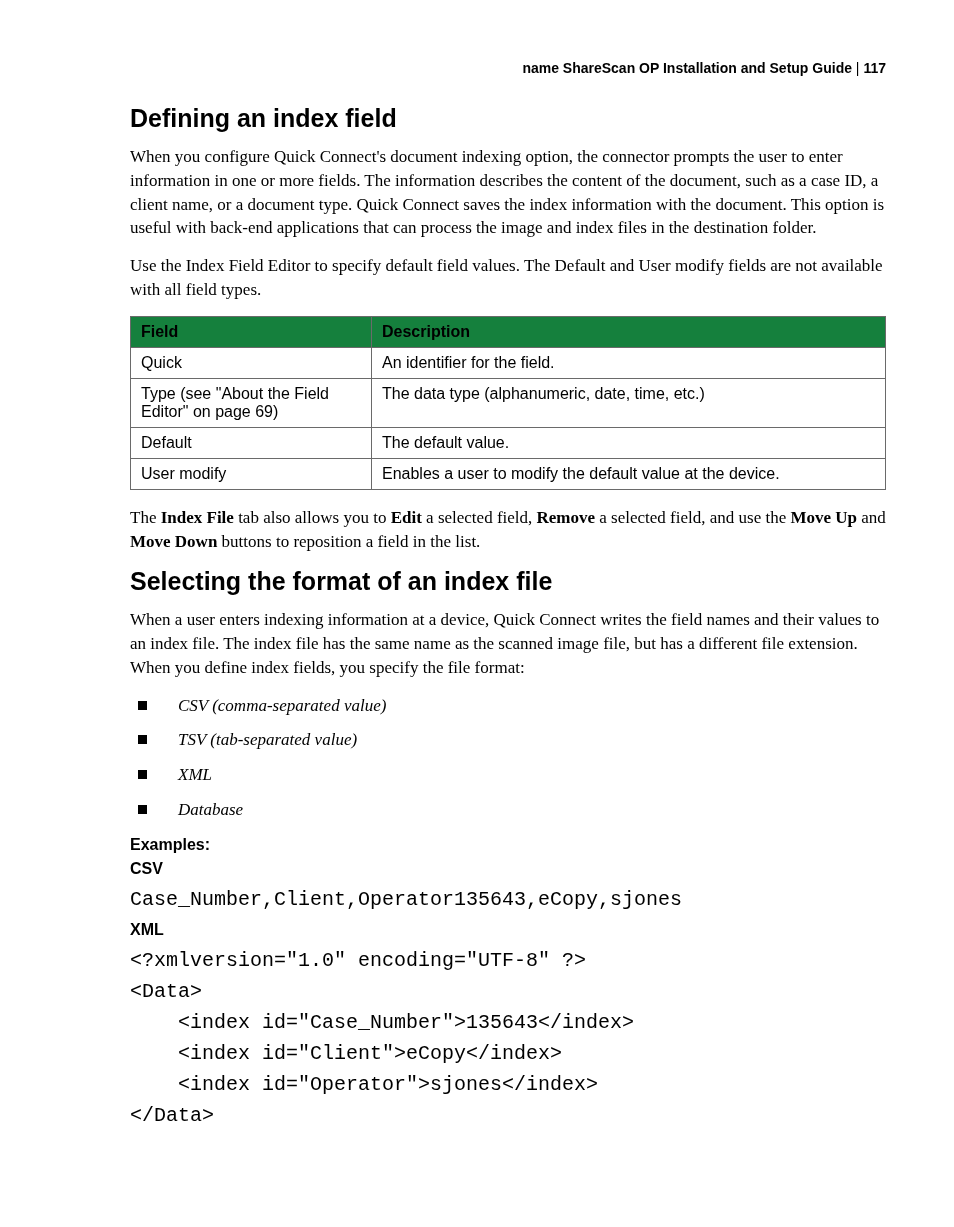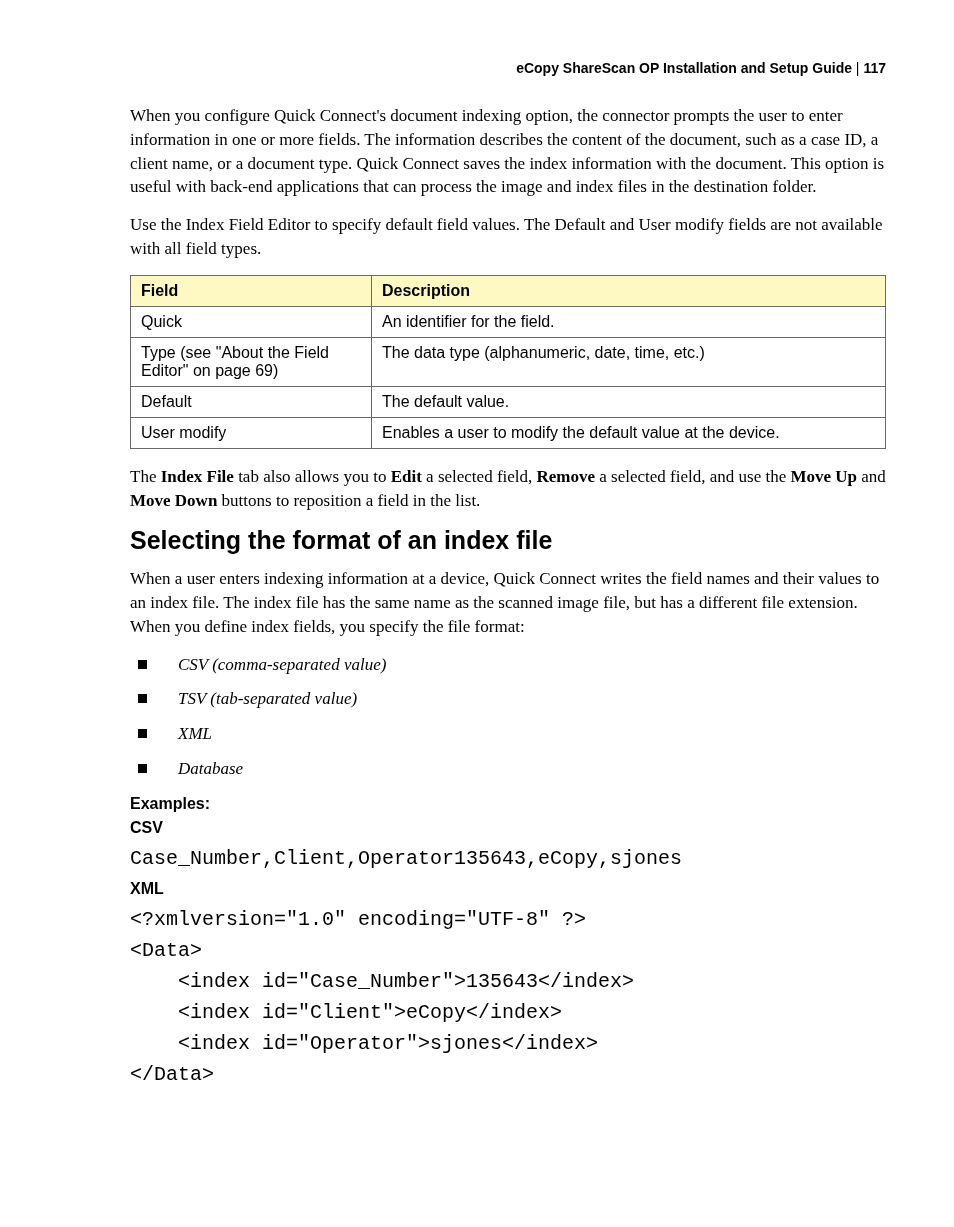--- a/index.html
+++ b/index.html
@@ -42,21 +42,21 @@
     font-family: Arial, Helvetica, sans-serif;
     font-size: 16px;
   }
   table.fields th, table.fields td {
     border: 1px solid #6a6a6a;
     padding: 6px 10px;
     text-align: left;
     vertical-align: top;
   }
   table.fields th {
-    background: #fef9c3;
+    background: #15803d;
     font-weight: bold;
   }
   table.fields td.col1 { width: 220px; }
   ul.square {
     list-style: none;
     padding: 0;
     margin: 0 0 14px 0;
     font-style: italic;
   }
   ul.square li {
@@ -91,23 +91,24 @@
     line-height: 1.55;
   }
   .inline-bold { font-weight: bold; margin-top: 28px; }
 </style>
 </head>
 <body>
 
 <div class="page">
 
   <div class="runhead">
-    <span class="bold">eCopy ShareScan OP Installation and Setup Guide</span><span> | </span><span class="bold">117</span>
+    <span class="bold">name ShareScan OP Installation and Setup Guide</span><span> | </span><span class="bold">117</span>
   </div>
 
+  <h2 class="section">Defining an index field</h2>
 
   <p class="body">When you configure Quick Connect's document indexing option, the connector prompts the user to enter information in one or more fields. The information describes the content of the document, such as a case ID, a client name, or a document type. Quick Connect saves the index information with the document. This option is useful with back-end applications that can process the image and index files in the destination folder.</p>
   <p class="body">Use the Index Field Editor to specify default field values. The Default and User modify fields are not available with all field types.</p>
 
   <table class="fields">
     <thead>
       <tr>
         <th class="col1">Field</th>
         <th>Description</th>
       </tr>

